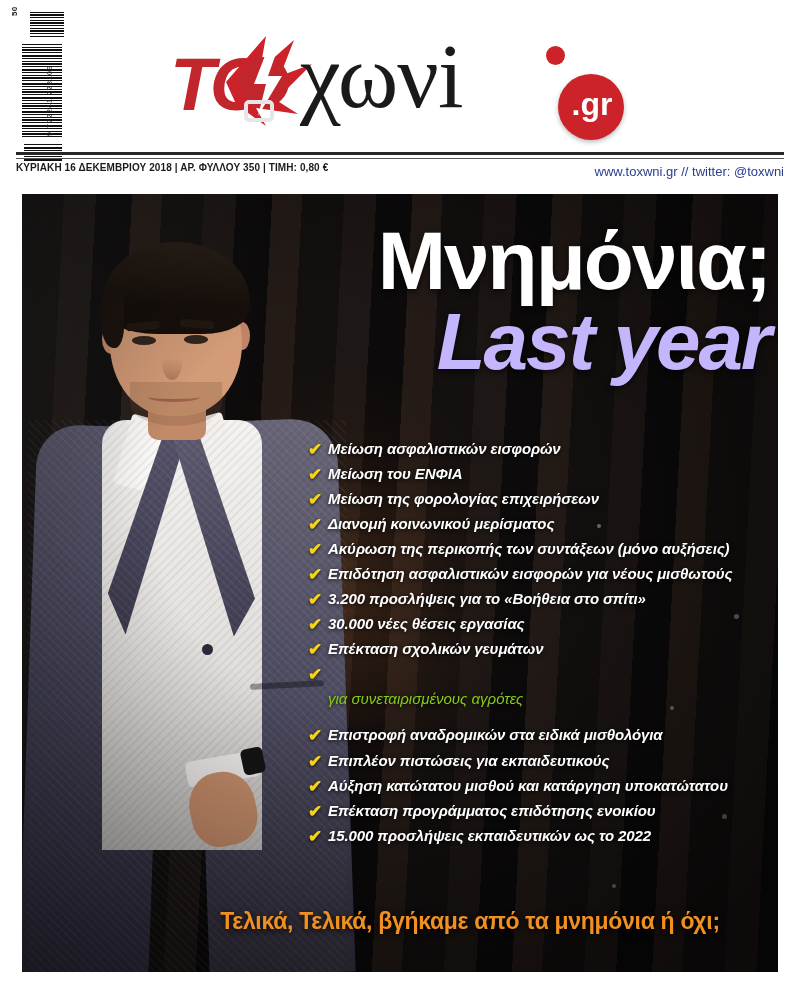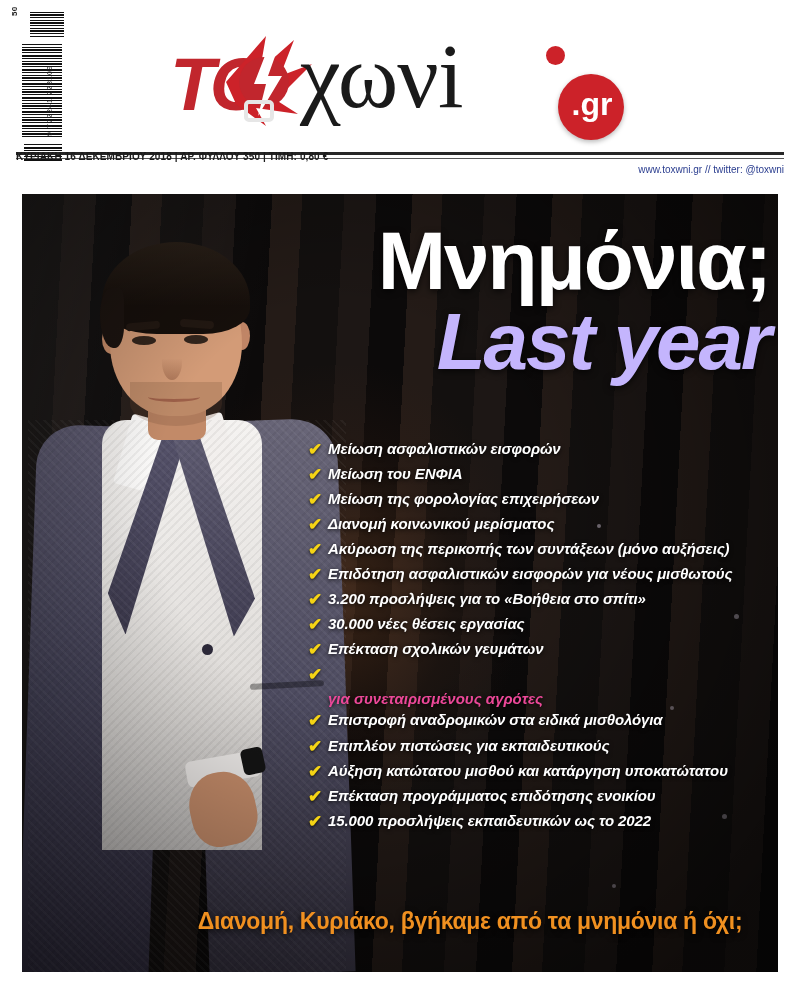--- a/index.html
+++ b/index.html
@@ -101,27 +101,27 @@
   
   .rule-thick {
     position:absolute; left:16px; top:152px;
     width:768px; height:3px; background:#262626;
   }
   .rule-thin {
     position:absolute; left:16px; top:158px;
     width:768px; height:1px; background:#555;
   }
   .info-line {
-    position:absolute; left:16px; top:151px;
+    position:absolute; left:16px; top:162px;
     font-size:10px; font-weight:bold; color:#1b1b1b;
     letter-spacing:.1px; white-space:nowrap;
   }
   .info-right {
     position:absolute; right:16px; top:164px;
-    font-size:10px; color:#2a3d8f; white-space:nowrap;
+    font-size:13px; color:#2a3d8f; white-space:nowrap;
   }
 
   
   .cover {
     position:absolute; left:22px; top:194px;
     width:756px; height:778px;
     overflow:hidden;
     background:#0a0708;
   }
 
@@ -348,23 +348,23 @@
     text-shadow:0 1px 3px rgba(0,0,0,.8);
   }
   .bullet-text {
     color:#ffffff; font-size:15px;
     font-style:italic; font-weight:bold;
     line-height:1.2; letter-spacing:-.1px;
     text-shadow:0 1px 4px rgba(0,0,0,.85);
     font-family:Liberation Sans, sans-serif;
   }
   .bullet-cont {
-    color:#ec4899; font-size:15px;
-    font-style:italic; font-weight:bold;
-    line-height:1.2; margin-left:20px; margin-bottom:3px;
+    color:#84cc16; font-size:15px;
+    font-style:italic; font-weight:normal;
+    line-height:1.2; margin-left:20px; margin-bottom:18px;
     text-shadow:0 1px 4px rgba(0,0,0,.85);
     font-family:"Liberation Sans", sans-serif;
   }
 
   
   .kicker {
     position:absolute; left:0; top:714px;
     width:756px; text-align:center;
     font-size:23px; font-weight:bold;
     color:#f09020; letter-spacing:-.3px;
@@ -520,17 +520,17 @@
         <div class="bullet">
           <span class="bullet-check">✔</span>
           <span class="bullet-text">Επέκταση προγράμματος επιδότησης ενοικίου</span>
         </div>
         <div class="bullet">
           <span class="bullet-check">✔</span>
           <span class="bullet-text">15.000 προσλήψεις εκπαιδευτικών ως το 2022</span>
         </div>
       </div>
 
-    <div class="kicker">Διανομή, Κυριάκο, βγήκαμε από τα μνημόνια ή όχι;</div>
+    <div class="kicker">Τελικά, Τελικά, βγήκαμε από τα μνημόνια ή όχι;</div>
 
   </div>
 
 </div>
 
 </body></html>

